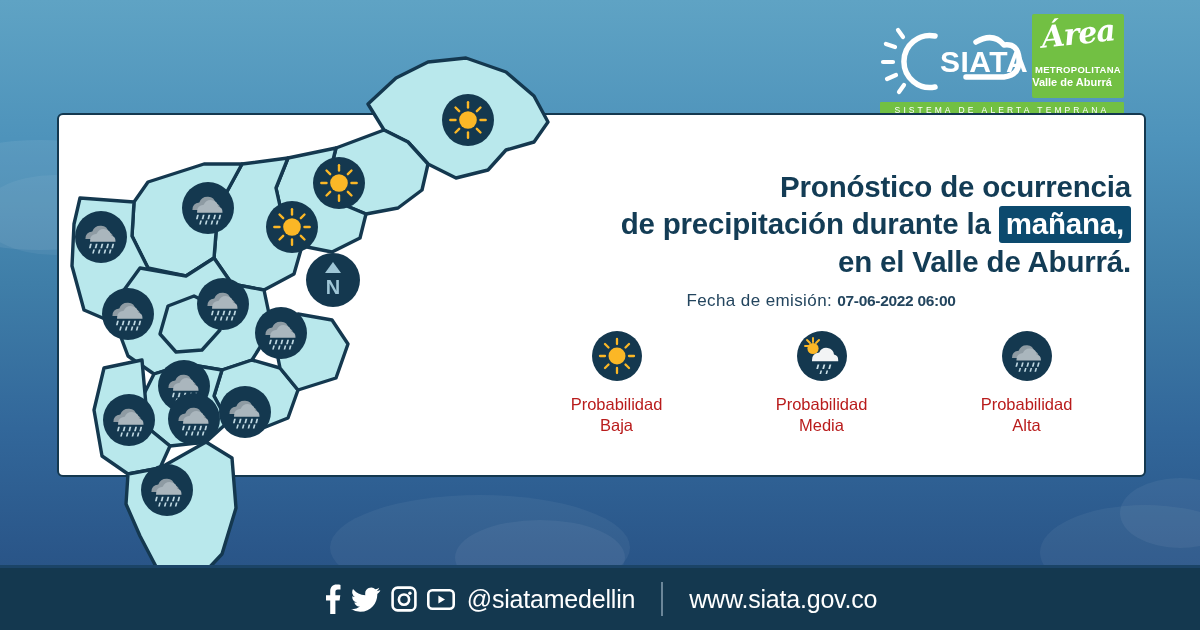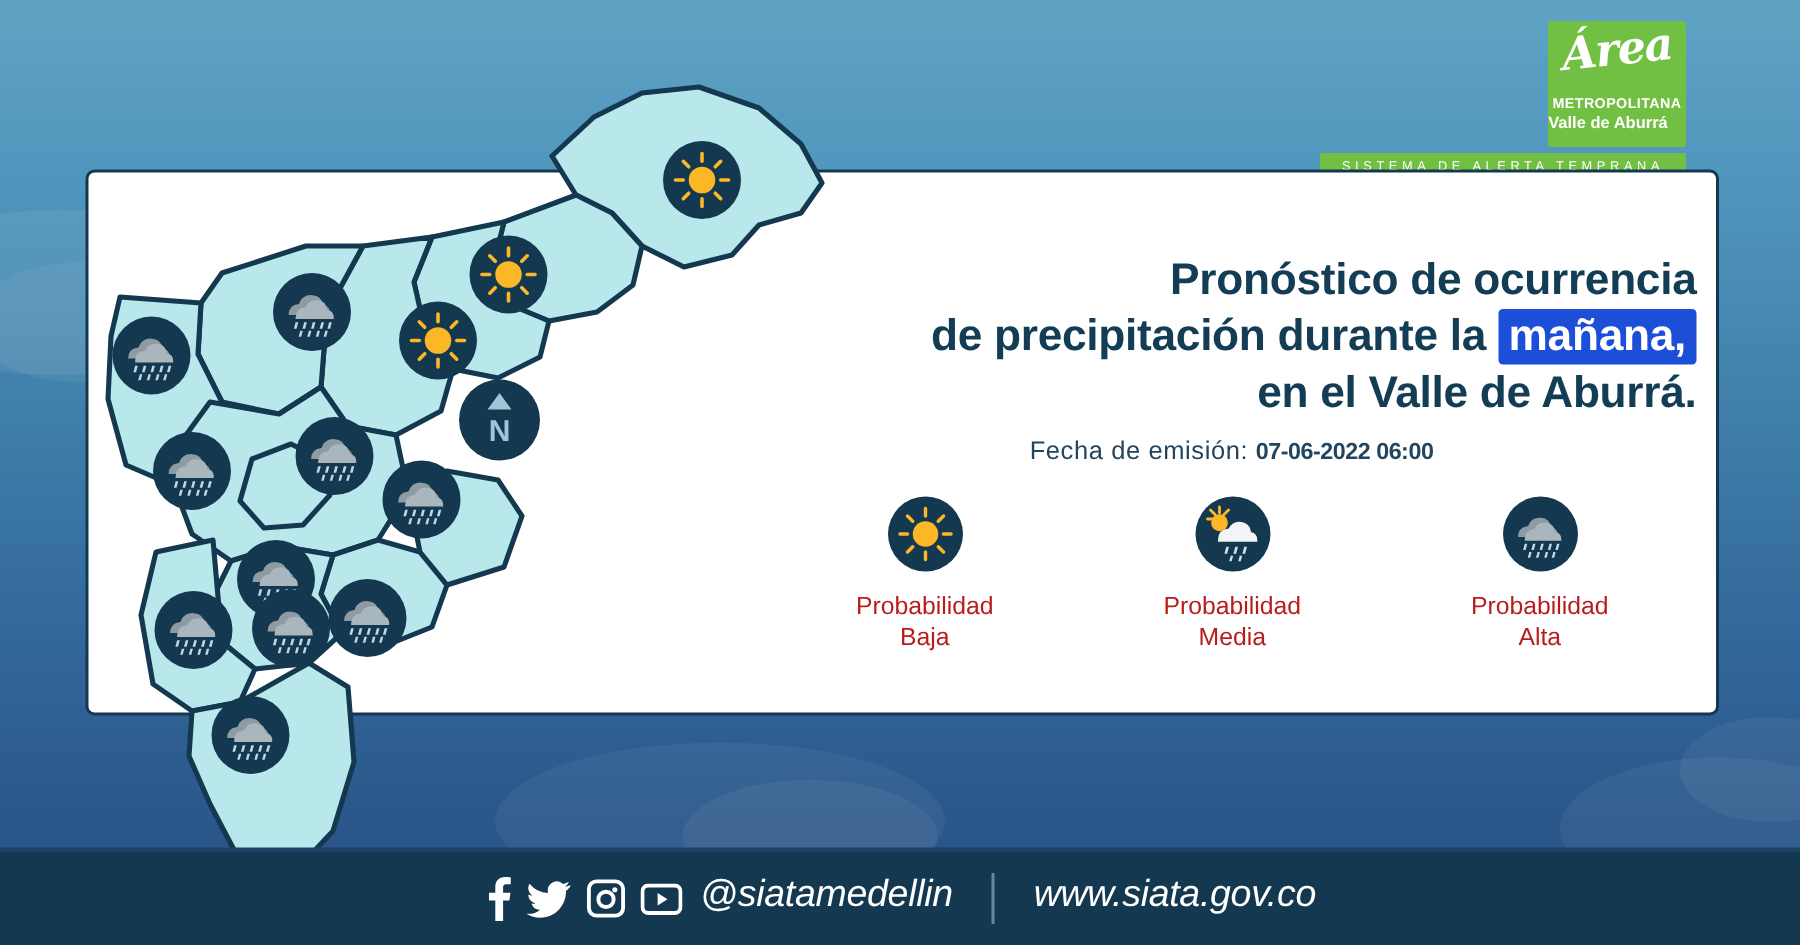--- a/index.html
+++ b/index.html
@@ -39,21 +39,21 @@
   #card{
     position:absolute;left:57px;top:113px;width:1085px;height:360px;
     background:#fff;border:2px solid #14384f;border-radius:6px;
   }
 
   
   #headline{
     position:absolute;left:452px;top:53px;width:620px;text-align:right;
     color:#133c55;font-size:29.5px;font-weight:700;line-height:1.27;letter-spacing:-.2px;
   }
-  #headline .hl{background:#1d4ed8;color:#fff;padding:1px 7px 3px 7px;border-radius:3px;}
+  #headline .hl{background:#0c4a6e;color:#fff;padding:1px 7px 3px 7px;border-radius:3px;}
   #fecha{
     position:absolute;left:452px;top:176px;width:620px;text-align:center;
     color:#23455e;font-size:17px;white-space:nowrap;
   }
   #fecha .fl{font-weight:400;letter-spacing:.4px;}
   #fecha .fv{font-weight:700;font-size:15.5px;letter-spacing:-.3px;margin-left:5px;}
 
   
   #legend{position:absolute;left:455px;top:216px;width:615px;display:flex;justify-content:space-around;}
   .leg{width:170px;text-align:center;}
@@ -68,21 +68,21 @@
   #map{position:absolute;left:36px;top:38px;width:540px;height:560px;}
   #map svg{width:100%;height:100%;display:block;}
 
   .marker{position:absolute;}
 
   
   #footer{
     position:absolute;left:0;bottom:0;width:1200px;height:62px;background:#14384f;
     display:flex;align-items:center;justify-content:center;
   }
-  #footer .row{display:flex;gap:12px;font-style:italic;}
+  #footer .row{display:flex;align-items:center;gap:12px;}
   #socials{display:flex;align-items:center;gap:10px;}
   #socials svg{display:block;}
   #handle{color:#fff;font-size:25px;letter-spacing:-.2px;}
   #divider{width:2px;height:34px;background:#6b8699;margin:0 14px;}
   #website{color:#fff;font-size:25px;letter-spacing:-.2px;}
   #footer-topline{position:absolute;left:0;bottom:62px;width:1200px;height:3px;background:#1b4467;}
 </style>
 </head>
 <body>
 
@@ -90,20 +90,34 @@
 
   <div class="bg-cloud" style="left:-90px;top:140px;width:260px;height:110px;"></div>
   <div class="bg-cloud b2" style="left:-20px;top:175px;width:150px;height:80px;"></div>
   <div class="bg-cloud b3" style="left:330px;top:495px;width:300px;height:105px;"></div>
   <div class="bg-cloud b2" style="left:455px;top:520px;width:170px;height:75px;"></div>
   <div class="bg-cloud b3" style="left:1040px;top:505px;width:210px;height:95px;"></div>
   <div class="bg-cloud b2" style="left:1120px;top:478px;width:120px;height:70px;"></div>
 
   <div id="logos">
 
+    <div id="siata-logo">
+      <svg viewBox="0 0 150 78" aria-hidden="true">
+        <g stroke="#ffffff" stroke-width="4.2" stroke-linecap="round" fill="none">
+          <line x1="18" y1="10" x2="23" y2="17"></line>
+          <line x1="6" y1="24" x2="15" y2="27"></line>
+          <line x1="3" y1="42" x2="13" y2="42"></line>
+          <line x1="7" y1="59" x2="16" y2="55"></line>
+          <line x1="19" y1="72" x2="24" y2="65"></line>
+        </g>
+        <path d="M55 16 A26 26 0 1 0 55 67" stroke="#ffffff" stroke-width="5.5" fill="none" stroke-linecap="round"></path>
+        <path d="M96 22 q17 -10 28 3 q14 -2 15 14 q1 16 -15 18 l-38 0" stroke="#ffffff" stroke-width="5.5" fill="none" stroke-linecap="round" stroke-linejoin="round"></path>
+        <text x="60" y="52" font-family="Liberation Sans, sans-serif" font-size="30" font-weight="700" fill="#ffffff" letter-spacing="0.5">SIATA</text>
+      </svg>
+    </div>
 
     <div id="area-logo">
       <div class="area-script">Área</div>
       <div class="area-l1">METROPOLITANA</div>
       <div class="area-l2">Valle de Aburrá</div>
     </div>
 
     <div id="sat-bar">
       <span>SISTEMA DE ALERTA TEMPRANA</span>
     </div>

